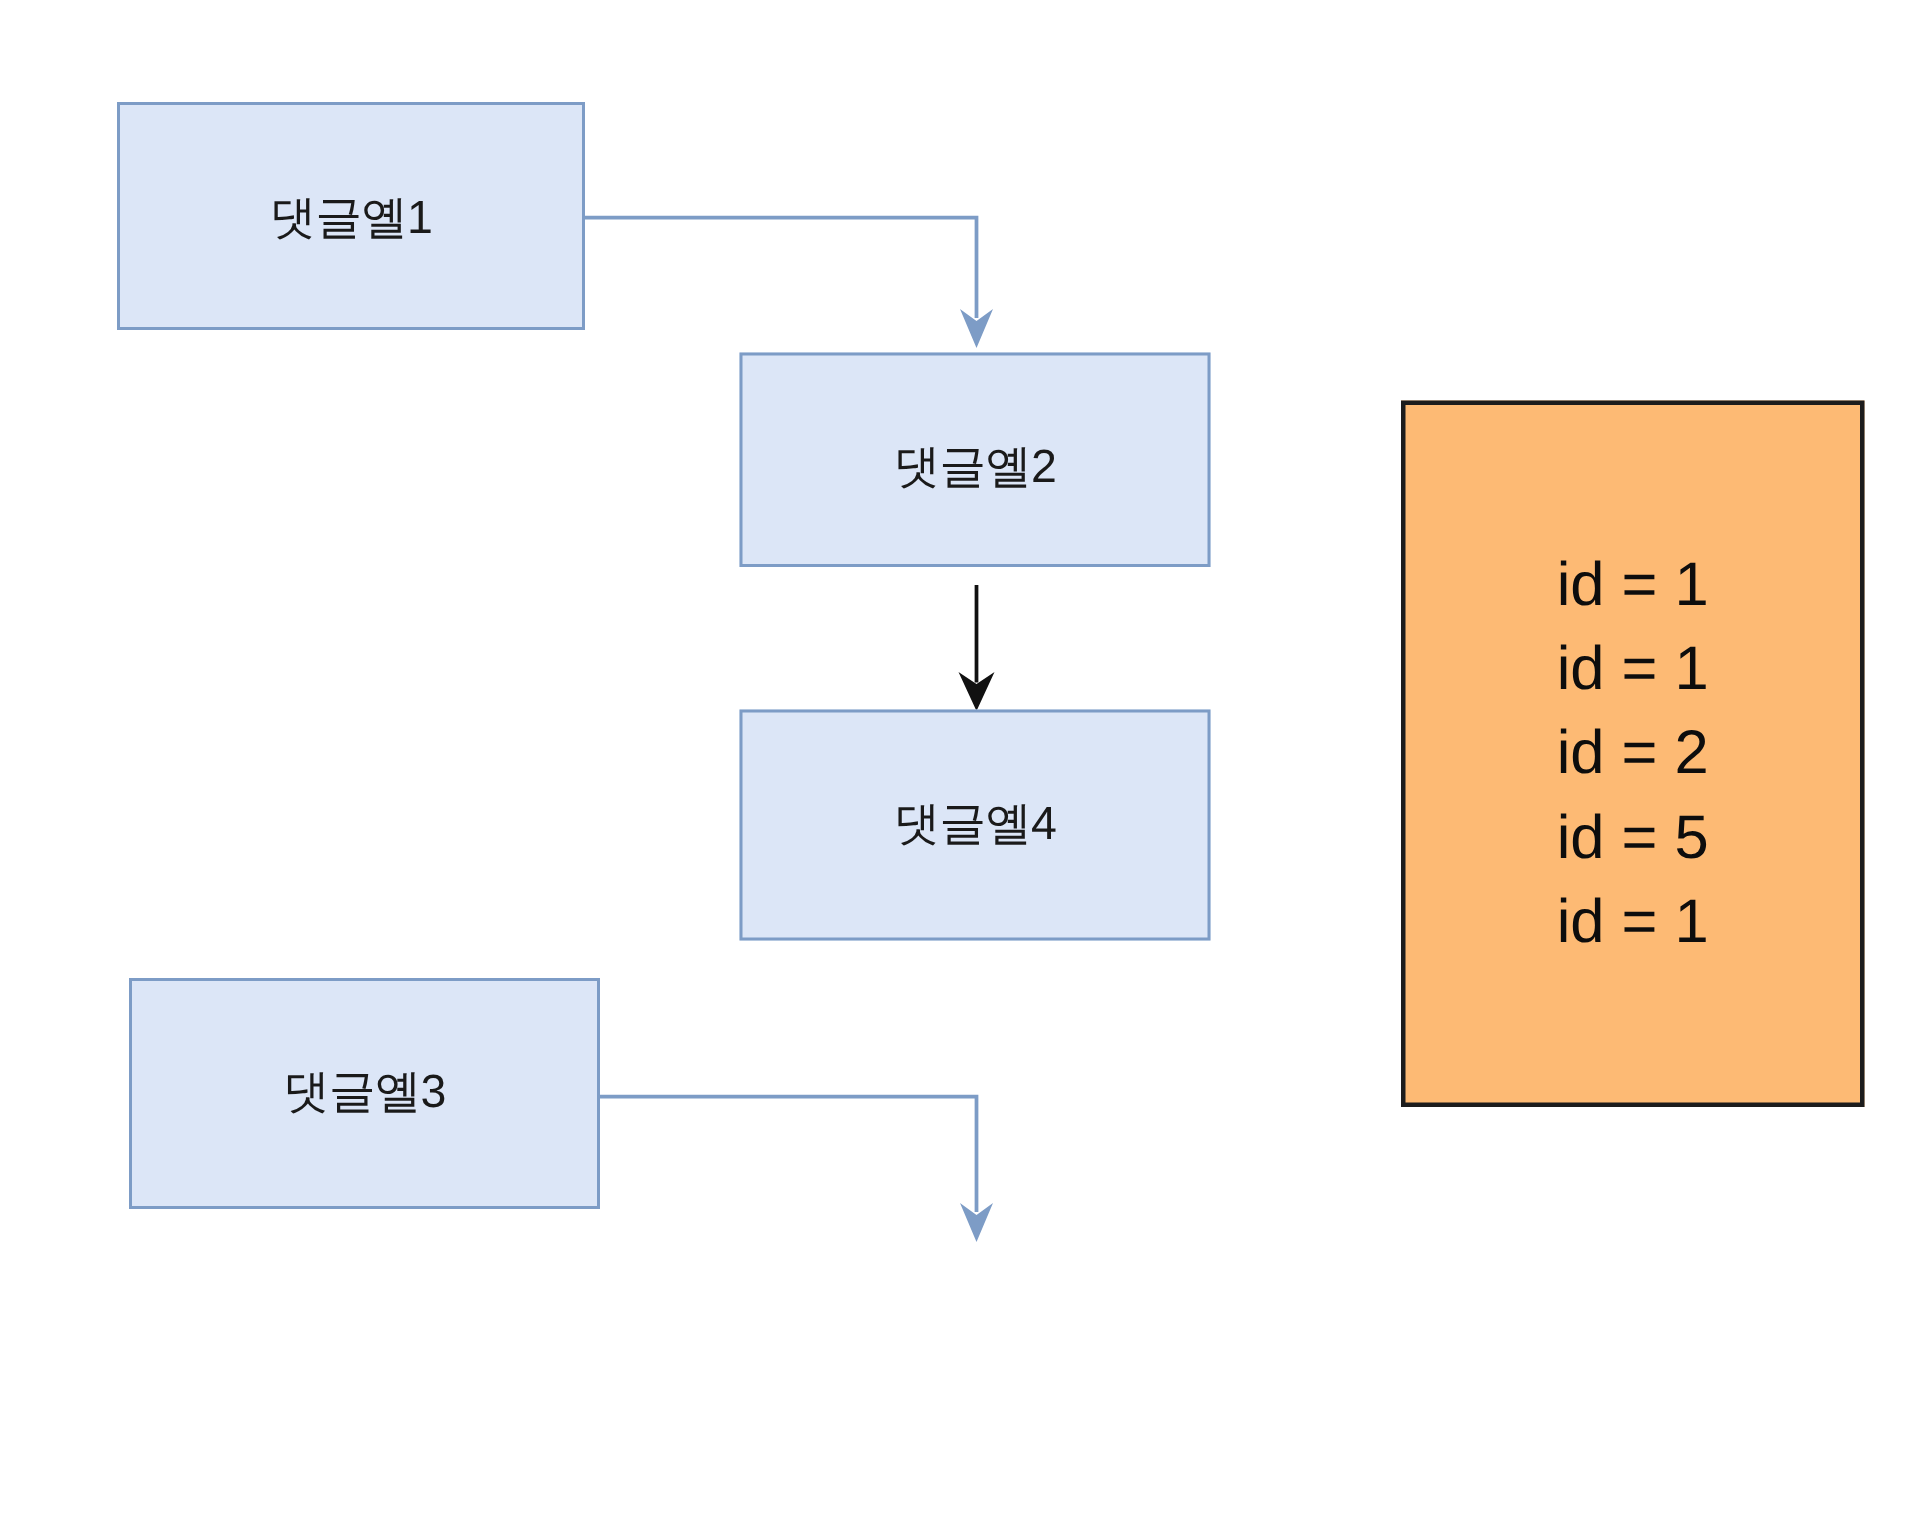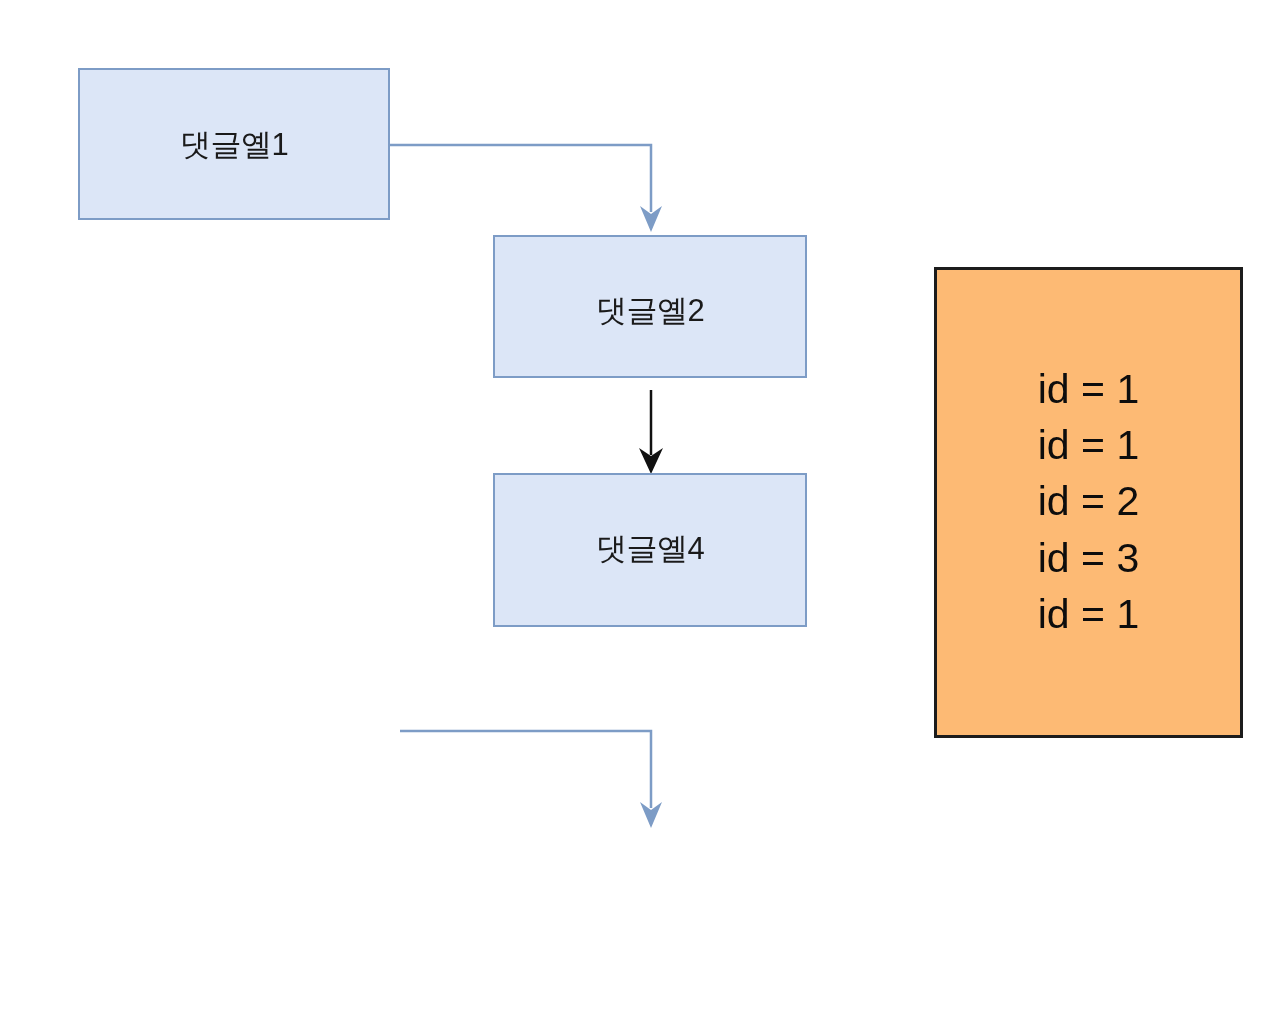--- a/index.html
+++ b/index.html
@@ -120,25 +120,28 @@
   </div>
 
   <div class="node label-high" id="node-comment2">
     <span class="node-label">댓글옐2</span>
   </div>
 
   <div class="node label-high" id="node-comment4">
     <span class="node-label">댓글옐4</span>
   </div>
 
+  <div class="node label-high" id="node-comment3">
+    <span class="node-label">댓글옐3</span>
+  </div>
 
 
   <div id="id-panel">
     <div class="id-list">
       <div class="id-row">id = 1</div>
       <div class="id-row">id = 1</div>
       <div class="id-row">id = 2</div>
-      <div class="id-row">id = 3</div>
+      <div class="id-row">id = 5</div>
       <div class="id-row">id = 1</div>
     </div>
   </div>
 
 </div>
 
 </body></html>

